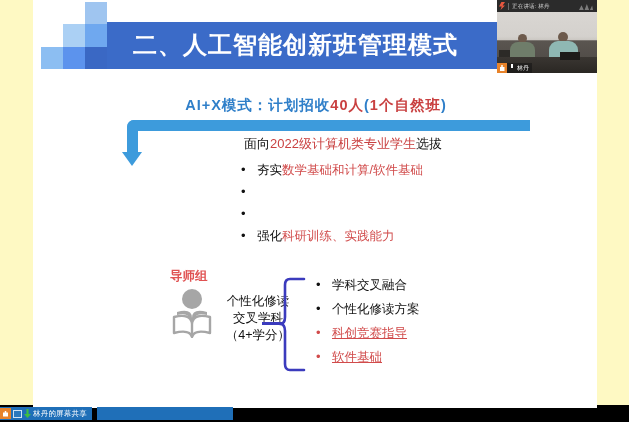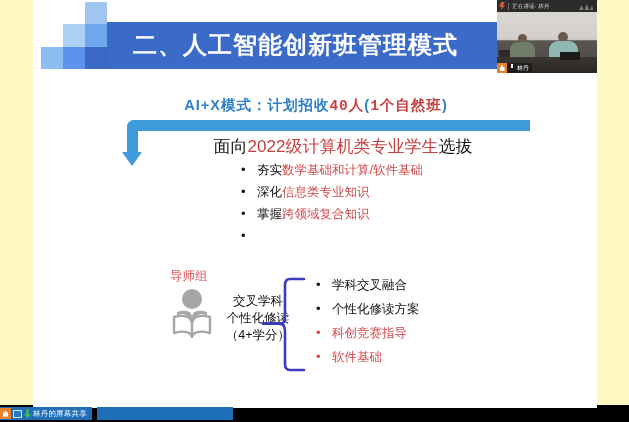--- a/index.html
+++ b/index.html
@@ -68,21 +68,21 @@
     left: 33px;
     top: 96px;
     width: 500px;
     text-align: center;
     font-size: 14.5px;
     font-weight: bold;
     color: #2f7fc9;
     letter-spacing: 1px;
     white-space: nowrap;
   }
-  #headline .em { color: #c94040; font-family: Liberation Mono, monospace; }
+  #headline .em { color: #c94040; }
 
   
   #arrow-h {
     position: absolute;
     left: 94px;
     top: 120px;
     width: 403px;
     height: 11px;
     background: #3d9bdc;
     border-top-left-radius: 7px;
@@ -123,21 +123,21 @@
     box-sizing: border-box;
   }
 
   
   #subhead {
     position: absolute;
     left: 160px;
     top: 135px;
     width: 300px;
     text-align: center;
-    font-size: 17px;
+    font-size: 13px;
     color: #111111;
     white-space: nowrap;
   }
   #subhead .em { color: #c94040; }
 
   
   #bullets {
     position: absolute;
     left: 208px;
     top: 162px;
@@ -157,21 +157,21 @@
     font-size: 13px;
   }
   .bl-txt .em { color: #d14b4b; }
 
   
   #advisor-label {
     position: absolute;
     left: 137px;
     top: 268px;
     font-size: 12.5px;
-    font-weight: normal;
+    font-weight: bold;
     color: #e05252;
     white-space: nowrap;
   }
   #person-icon {
     position: absolute;
     left: 138px;
     top: 288px;
     width: 42px;
     height: 50px;
   }
@@ -209,21 +209,21 @@
   .rb-row {
     display: flex;
     align-items: baseline;
     height: 24px;
     font-size: 12.5px;
     white-space: nowrap;
   }
   .rb-dot { width: 16px; font-size: 13px; }
   .rb-dark { color: #111111; }
   .rb-red  { color: #d14b4b; }
-  .rb-red .rb-txt { }
+  .rb-red .rb-txt { text-decoration: underline; }
 
   
   #video-panel {
     position: absolute;
     left: 497px;
     top: 0px;
     width: 100px;
     height: 73px;
     background: #2a2a2a;
     overflow: hidden;
@@ -411,45 +411,44 @@
 
     <div id="subhead"><span>面向</span><span class="em">2022级计算机类专业学生</span><span>选拔</span></div>
 
     <div id="bullets">
       <div class="bl-row">
         <span class="bl-dot">•</span>
         <span class="bl-txt"><span>夯实</span><span class="em">数学基础和计算/软件基础</span></span>
       </div>
       <div class="bl-row">
         <span class="bl-dot">•</span>
-        <span class="bl-txt"><span>深化</span><span class="em">信息类专业知识</span></span>
       </div>
       <div class="bl-row">
         <span class="bl-dot">•</span>
-        <span class="bl-txt"><span>掌握</span><span class="em">跨领域复合知识</span></span>
       </div>
       <div class="bl-row">
         <span class="bl-dot">•</span>
+        <span class="bl-txt"><span>强化</span><span class="em">科研训练、实践能力</span></span>
       </div>
     </div>
 
     <div id="advisor-label">导师组</div>
 
     <div id="person-icon">
       <svg width="42" height="50" viewBox="0 0 42 50">
         <circle cx="21" cy="11" r="10" fill="#a6a6a6"></circle>
         <path d="M6 24 q15 -4 15 6 q0 -10 15 -6 l0 3 q-13 -3 -13 6 l-4 0 q0 -9 -13 -6 z" fill="#a6a6a6"></path>
         <path d="M3 29 q16 -4 18 6 q2 -10 18 -6 l0 16 q-16 -4 -18 4 q-2 -8 -18 -4 z" fill="#ffffff" stroke="#a6a6a6" stroke-width="2.4" stroke-linejoin="round"></path>
         <line x1="21" y1="35" x2="21" y2="49" stroke="#a6a6a6" stroke-width="2.4"></line>
       </svg>
     </div>
 
     <div id="advisor-lines">
+      <div>个性化修读</div>
       <div>交叉学科</div>
-      <div>个性化修读</div>
       <div>（4+学分）</div>
     </div>
 
     <div id="brace-connector"></div>
     <div id="brace">
       <svg width="30" height="95" viewBox="0 0 30 95">
         <path d="M26 2 L12 2 Q7 2 7 8 L7 40 Q7 47 2 47 Q7 47 7 54 L7 87 Q7 93 12 93 L26 93" fill="none" stroke="#3b3bbd" stroke-width="2.6" stroke-linecap="round" stroke-linejoin="round"></path>
       </svg>
     </div>
 

